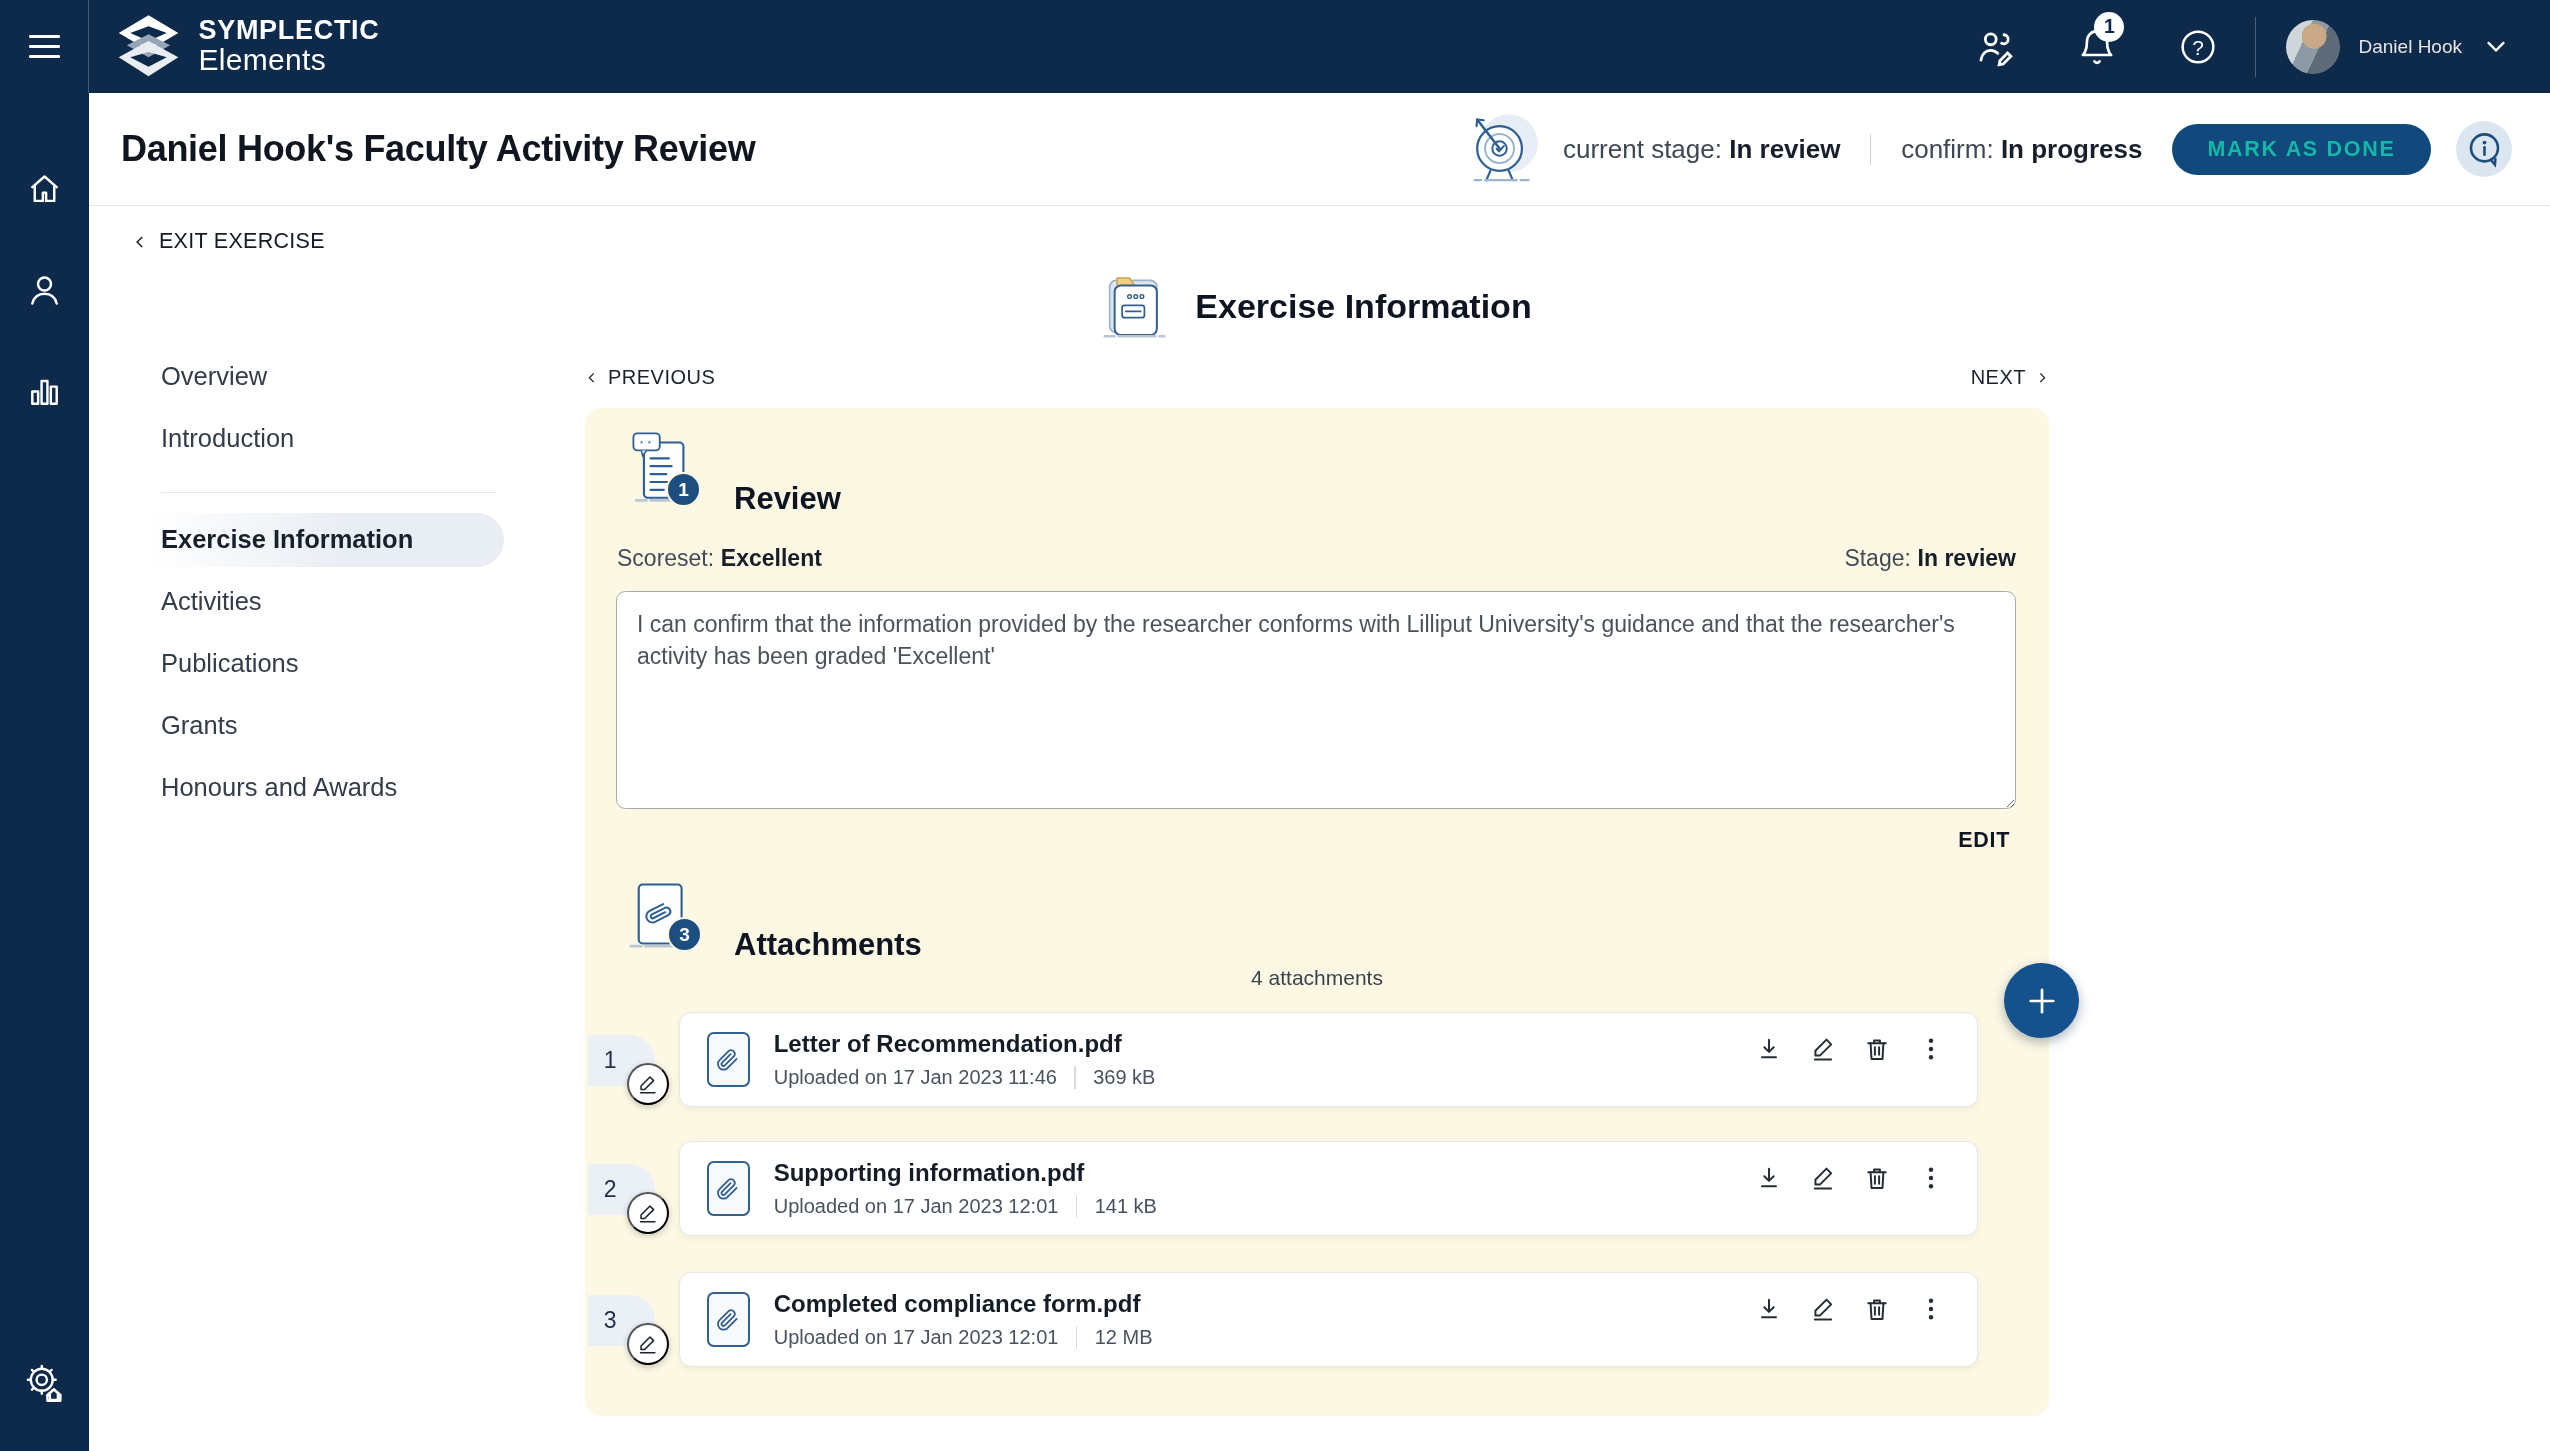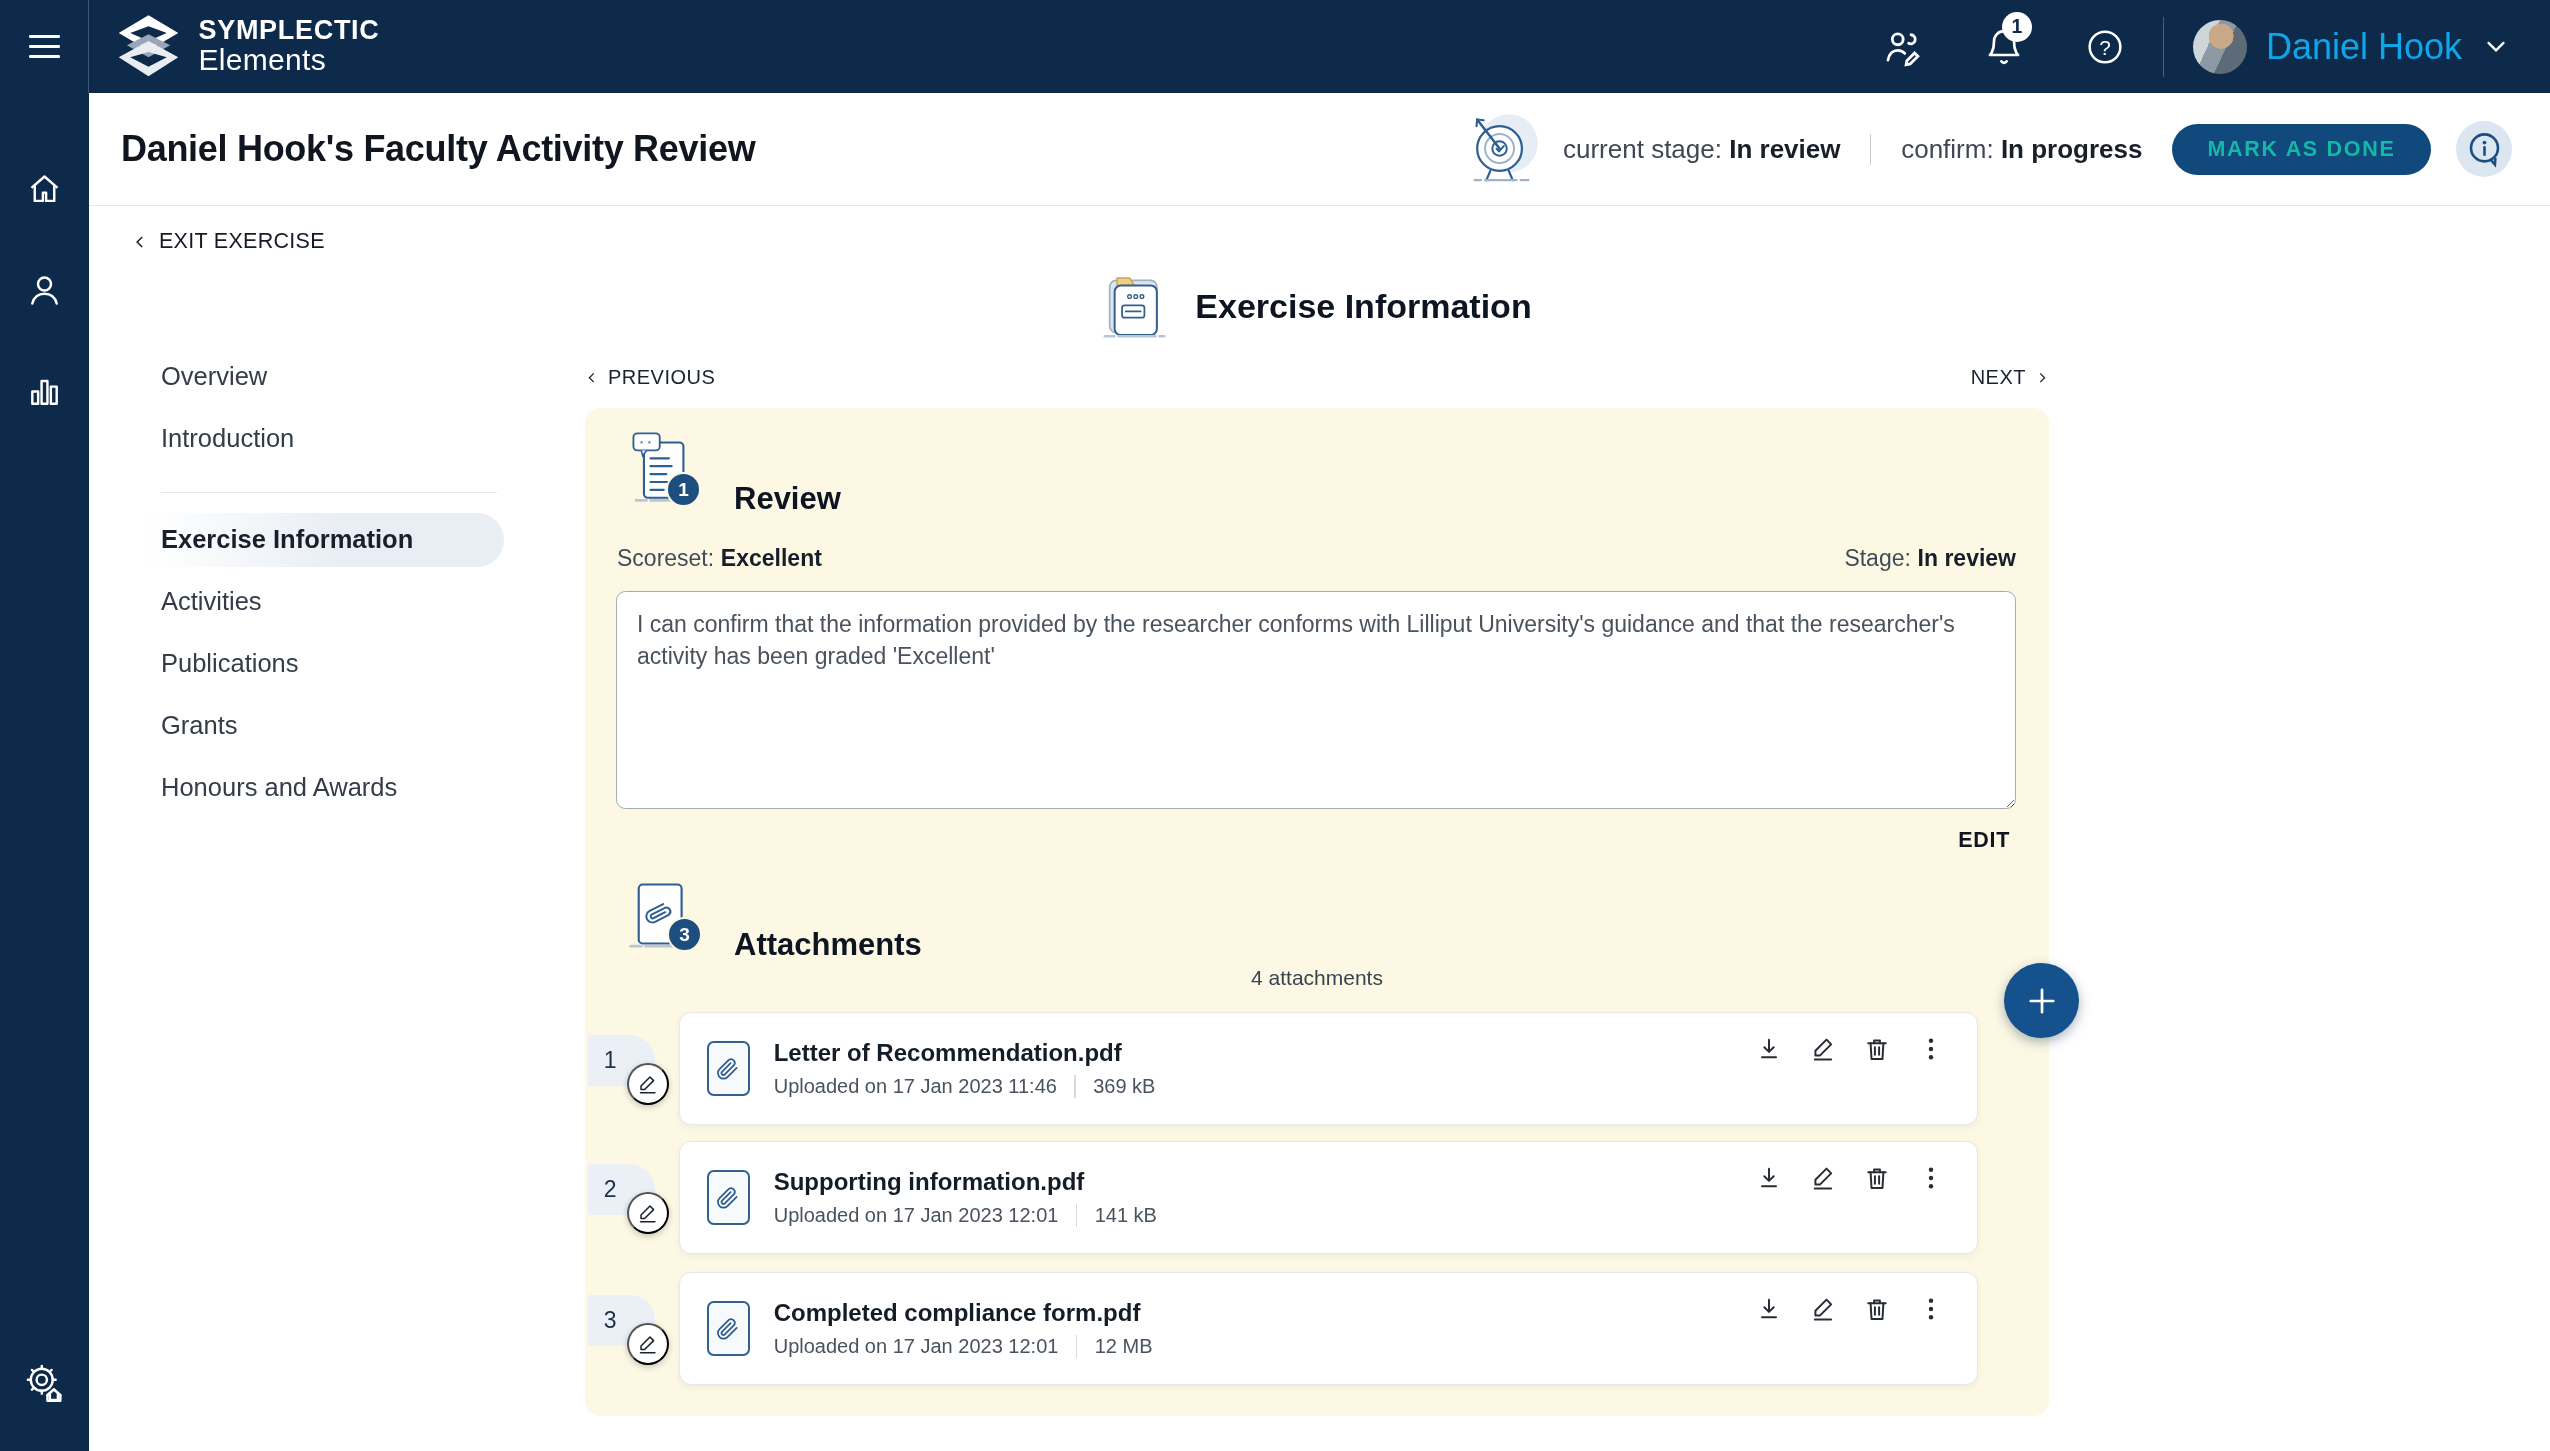--- a/index.html
+++ b/index.html
@@ -24,21 +24,21 @@
   .bell-badge{position:absolute;top:-15px;right:23px;width:30px;height:30px;border-radius:50%;
               background:#fff;color:#0E2A4A;font-size:19.5px;font-weight:700;
               display:flex;align-items:center;justify-content:center;}
   .tb-divider{width:0.7px;height:60px;background:rgba(255,255,255,.25);margin:0 6.7px;}
   .user-chip{display:flex;align-items:center;gap:19px;margin-left:23px;cursor:pointer;}
   .avatar{width:54px;height:54px;border-radius:50%;overflow:hidden;
           background:
             radial-gradient(circle at 52% 30%, #c9a887 0 26%, rgba(0,0,0,0) 27%),
             linear-gradient(115deg,#cfd6da 0 34%,#8d9aa6 34% 58%,#5d6b79 58%),
             linear-gradient(#7b8b99,#2e3d4e 72%);}
-  .user-name{color:#0ea5e9;font-size:36px;font-weight:400;}
+  .user-name{color:#e5e5e5;font-size:19px;font-weight:400;}
   .user-chev svg{stroke:#fff;}
 
   
   .rail{position:absolute;left:0;top:93px;width:89px;height:1359px;background:#0E2A4A;
         display:flex;flex-direction:column;align-items:center;padding-top:46px;z-index:20;}
   .rail-icon{width:89px;height:101px;display:flex;align-items:center;justify-content:center;cursor:pointer;}
   .rail-icon svg{stroke:#fff;}
   .rail-bottom{margin-top:auto;margin-bottom:19px;}
 
   
@@ -92,21 +92,21 @@
   .count-text{position:absolute;top:558px;left:0;width:1464px;text-align:center;
               font-size:21px;color:#39434F;}
 
   .attach-row{position:absolute;left:2.7px;width:1390px;height:101px;}
   .row-tab{position:absolute;left:0;top:23px;width:67px;height:51px;background:#EAF0F6;
            border-radius:0 25.5px 25.5px 0;display:flex;align-items:center;padding-left:16px;
            font-size:23px;color:#20304A;}
   .pencil-fab{position:absolute;left:39px;top:51px;width:42px;height:42px;border-radius:50%;
               background:#fff;box-shadow:0 2px 6.7px rgba(10,20,30,.22);display:flex;
               align-items:center;justify-content:center;cursor:pointer;z-index:2;}
-  .card{position:absolute;left:91px;top:0;width:1299px;height:113px;background:#fff;
+  .card{position:absolute;left:91px;top:0;width:1299px;height:95px;background:#fff;
         border:0.7px solid #E5E7EA;border-radius:12px;box-shadow:0 2.7px 6.7px rgba(20,30,40,.05);
         display:flex;align-items:center;}
   .clip-box{width:43px;height:55px;border:2px solid #33608F;border-radius:6.7px;background:#F7FAFD;
             margin-left:27px;display:flex;align-items:center;justify-content:center;}
   .file-text{margin-left:24px;display:flex;flex-direction:column;gap:8px;}
   .file-name{font-size:24px;font-weight:600;color:#141C26;}
   .file-meta{display:flex;align-items:center;gap:17.5px;font-size:20px;color:#49535F;}
   .meta-sep{width:1.3px;height:23px;background:#D7DBDF;}
   .card-actions{position:absolute;top:20px;right:30px;display:flex;gap:23px;}
   .icon-btn{width:31px;height:31px;display:flex;align-items:center;justify-content:center;

